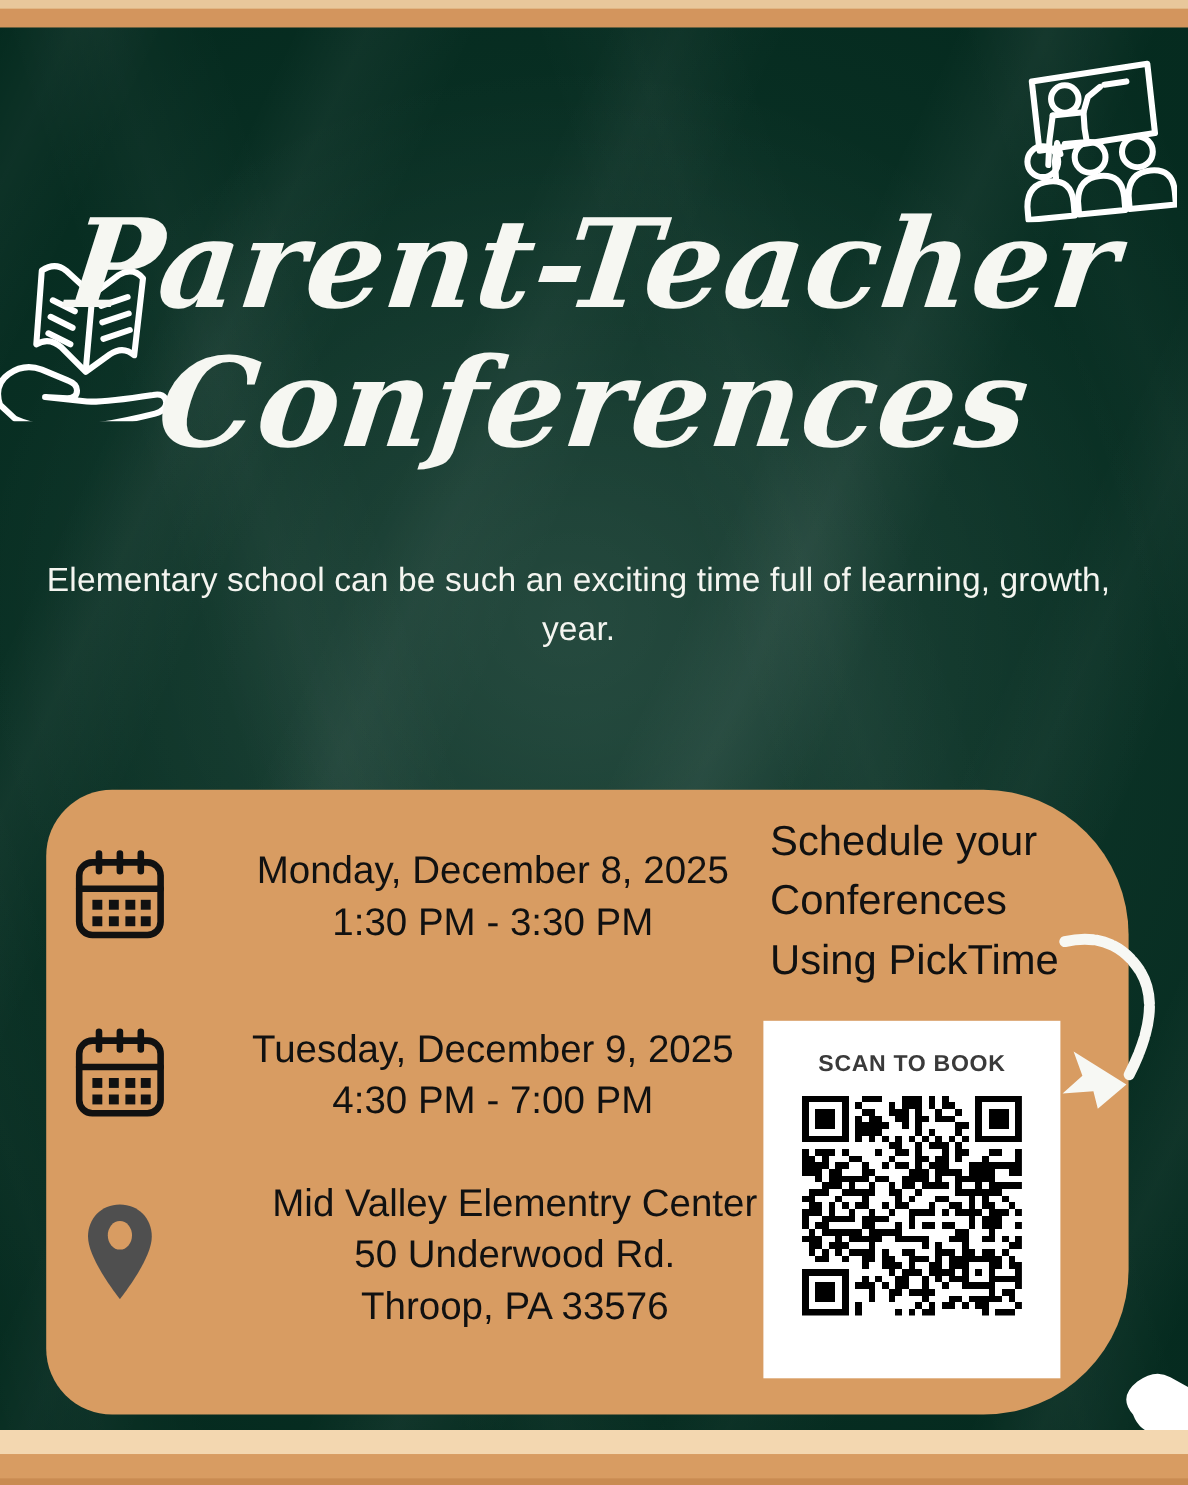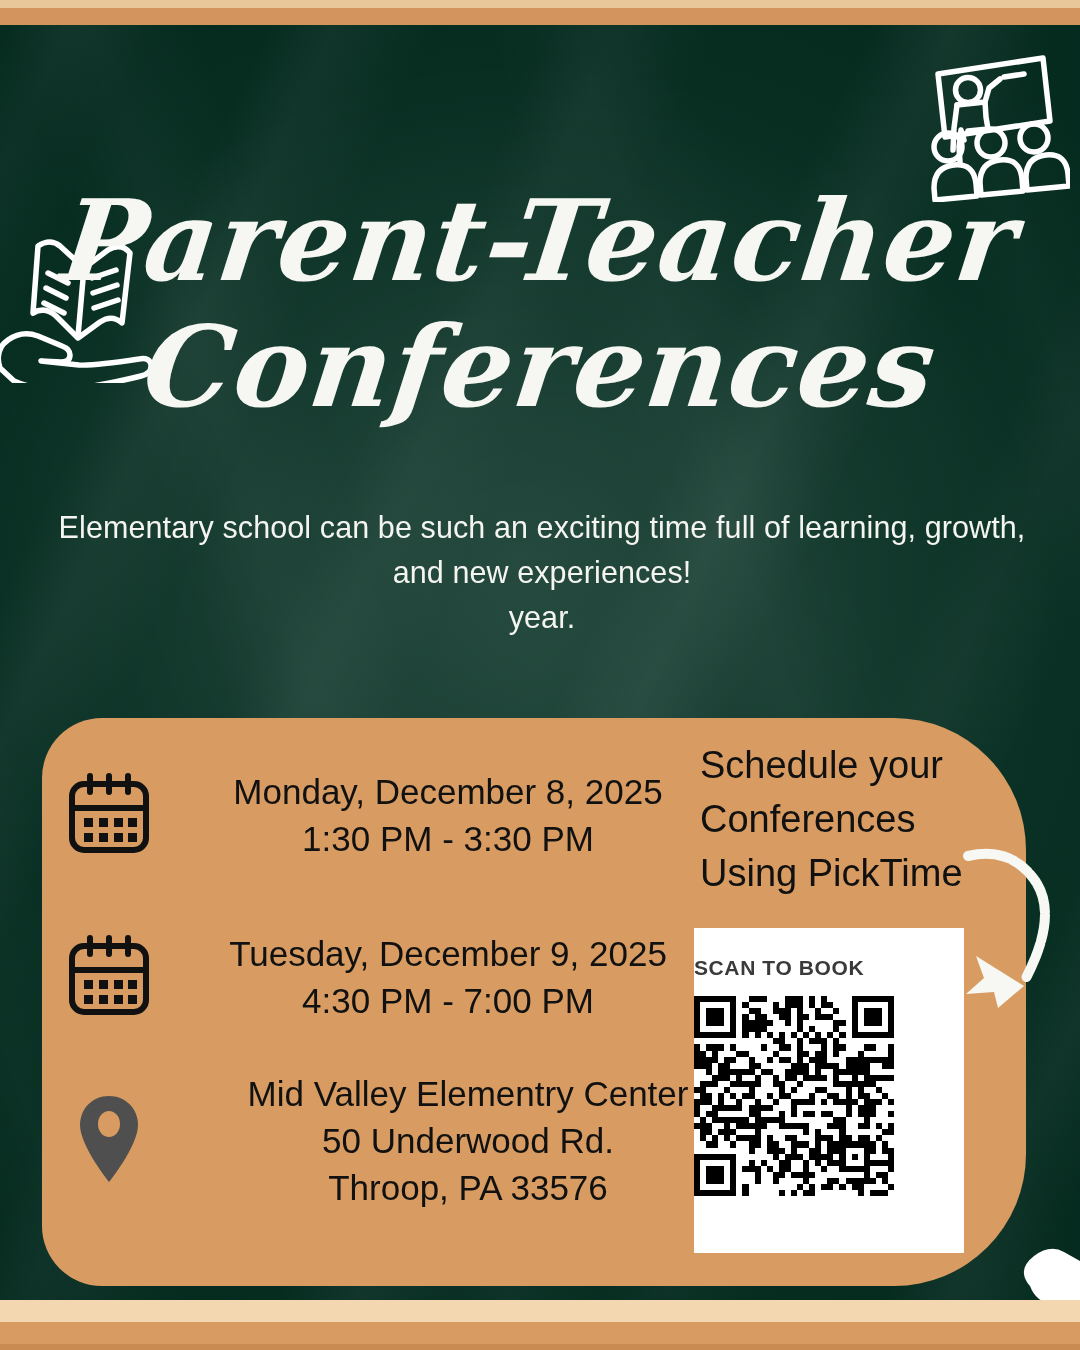--- a/index.html
+++ b/index.html
@@ -71,21 +71,21 @@
     color:#f6f7f2;
     line-height:1.0;
     white-space:nowrap;
     transform:skewX(-7deg);
   }
   .script-1{font-size:112px;letter-spacing:1px;}
   .script-2{font-size:112px;letter-spacing:1px;margin-top:14px;}
 
   
   .body-copy{
-    position:absolute;left:36px;top:505px;width:1012px;
+    position:absolute;left:20px;top:505px;width:1012px;
     text-align:center;
     font-size:30.5px;
     line-height:45px;
     color:#f4f5f0;
     letter-spacing:.1px;
   }
 
   
   .info-card{
     position:absolute;left:42px;top:718px;
@@ -116,21 +116,21 @@
   .schedule-head{
     position:absolute;left:700px;top:738px;width:300px;
     font-size:38px;line-height:54px;
     color:#111;
   }
 
   .qr-card{
     position:absolute;left:694px;top:928px;
     width:270px;height:325px;
     background:#fff;
-    display:flex;flex-direction:column;
+    display:flex;flex-direction:column;align-items:center;
   }
   .qr-title{
     margin-top:28px;
     font-size:21px;font-weight:700;letter-spacing:.6px;color:#3a3a3a;
   }
   .qr-code{margin-top:16px;width:200px;height:200px;}
 
   .arrow-chalk{position:absolute;left:958px;top:838px;width:112px;height:172px;}
 
   .chalk-stick{
@@ -179,21 +179,20 @@
     </svg>
   </div>
 
   <div class="script-wrap">
     <div class="script-line script-1">Parent-Teacher</div>
     <div class="script-line script-2">Conferences</div>
   </div>
 
   <div class="body-copy">
     <div>Elementary school can be such an exciting time full of learning, growth,</div>
-    <div>and new experiences!</div>
     <div>year.</div>
   </div>
 
   <div class="info-card"></div>
 
   <div class="rows">
 
     <div class="row row-date1">
       <span class="ico">
         <svg viewBox="0 0 86 86" width="86" height="86" fill="none" stroke="#111" stroke-width="6" stroke-linecap="round">

